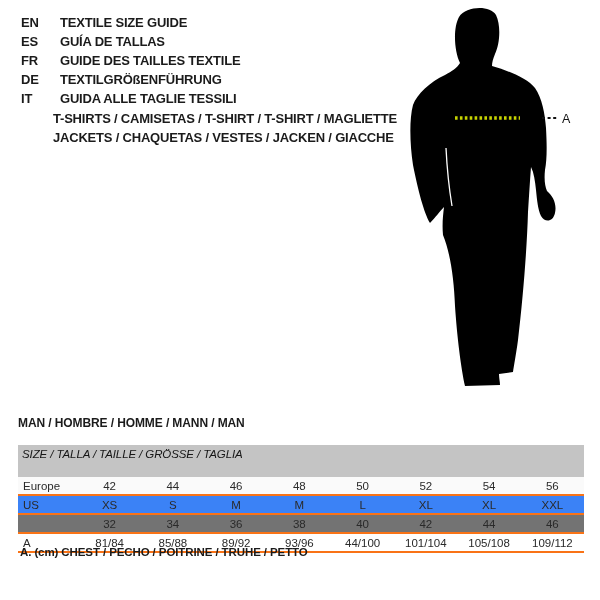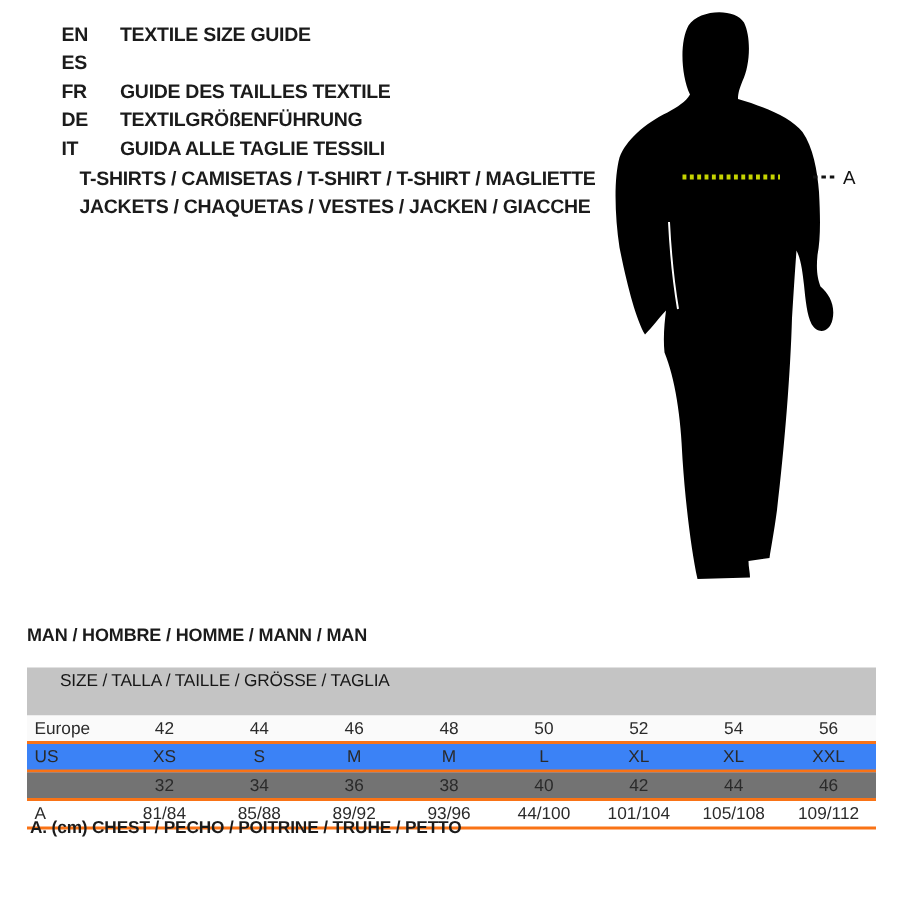--- a/index.html
+++ b/index.html
@@ -1,52 +1,53 @@
 <!DOCTYPE html>
 <html><head>
 <meta charset="utf-8">
 <style>
   html,body{margin:0;padding:0;background:#fff;}
   .canvas{
     position:relative;width:600px;height:600px;background:#fff;overflow:hidden;
     font-family:"Liberation Sans",sans-serif;color:#1b1b1b;
   }
   
-  .lang-list{position:absolute;top:13px;left:21px;margin-left:20px;}
+  .lang-list{position:absolute;top:13px;left:21px;}
   .lang-row{display:flex;line-height:19px;font-size:13px;font-weight:700;letter-spacing:-0.2px;}
   .lang-code{width:39px;flex:0 0 39px;}
   
   .categories{position:absolute;top:109px;left:21px;font-size:13px;font-weight:700;
     line-height:19px;letter-spacing:-0.2px;margin-left:32px;}
   
   .figure-wrap{position:absolute;left:400px;top:0;width:190px;height:400px;}
   
   .man-heading{position:absolute;top:416px;left:18px;font-size:12px;font-weight:700;letter-spacing:-0.1px;}
   
   .size-table{position:absolute;top:445px;left:18px;width:566px;font-size:11.5px;}
-  .size-table-header{height:32px;line-height:18px;padding-left:22px;letter-spacing:-0.1px;color:#161616;}
+  .size-table-header{height:32px;line-height:18px;padding-left:4px;letter-spacing:-0.1px;color:#161616;font-style:italic;}
   .size-row{display:grid;grid-template-columns:60px repeat(8,1fr);height:17px;
     align-items:center;border-bottom:2px solid #f97316;color:#2a2a2a;}
   .size-row .row-label{padding-left:5px;text-align:left;}
   .size-row .cell{text-align:center;}
   
   .footnote{position:absolute;top:546px;left:20px;font-size:11.5px;font-weight:700;letter-spacing:-0.1px;}
 </style>
 </head>
 <body>
 
 <div class="canvas">
 
   <div class="lang-list">
     <div class="lang-row">
       <span class="lang-code">EN</span>
       <span class="lang-label">TEXTILE SIZE GUIDE</span>
     </div>
     <div class="lang-row">
       <span class="lang-code">ES</span>
+      <span class="lang-label">GUÍA DE TALLAS</span>
     </div>
     <div class="lang-row">
       <span class="lang-code">FR</span>
       <span class="lang-label">GUIDE DES TAILLES TEXTILE</span>
     </div>
     <div class="lang-row">
       <span class="lang-code">DE</span>
       <span class="lang-label">TEXTILGRÖßENFÜHRUNG</span>
     </div>
     <div class="lang-row">

